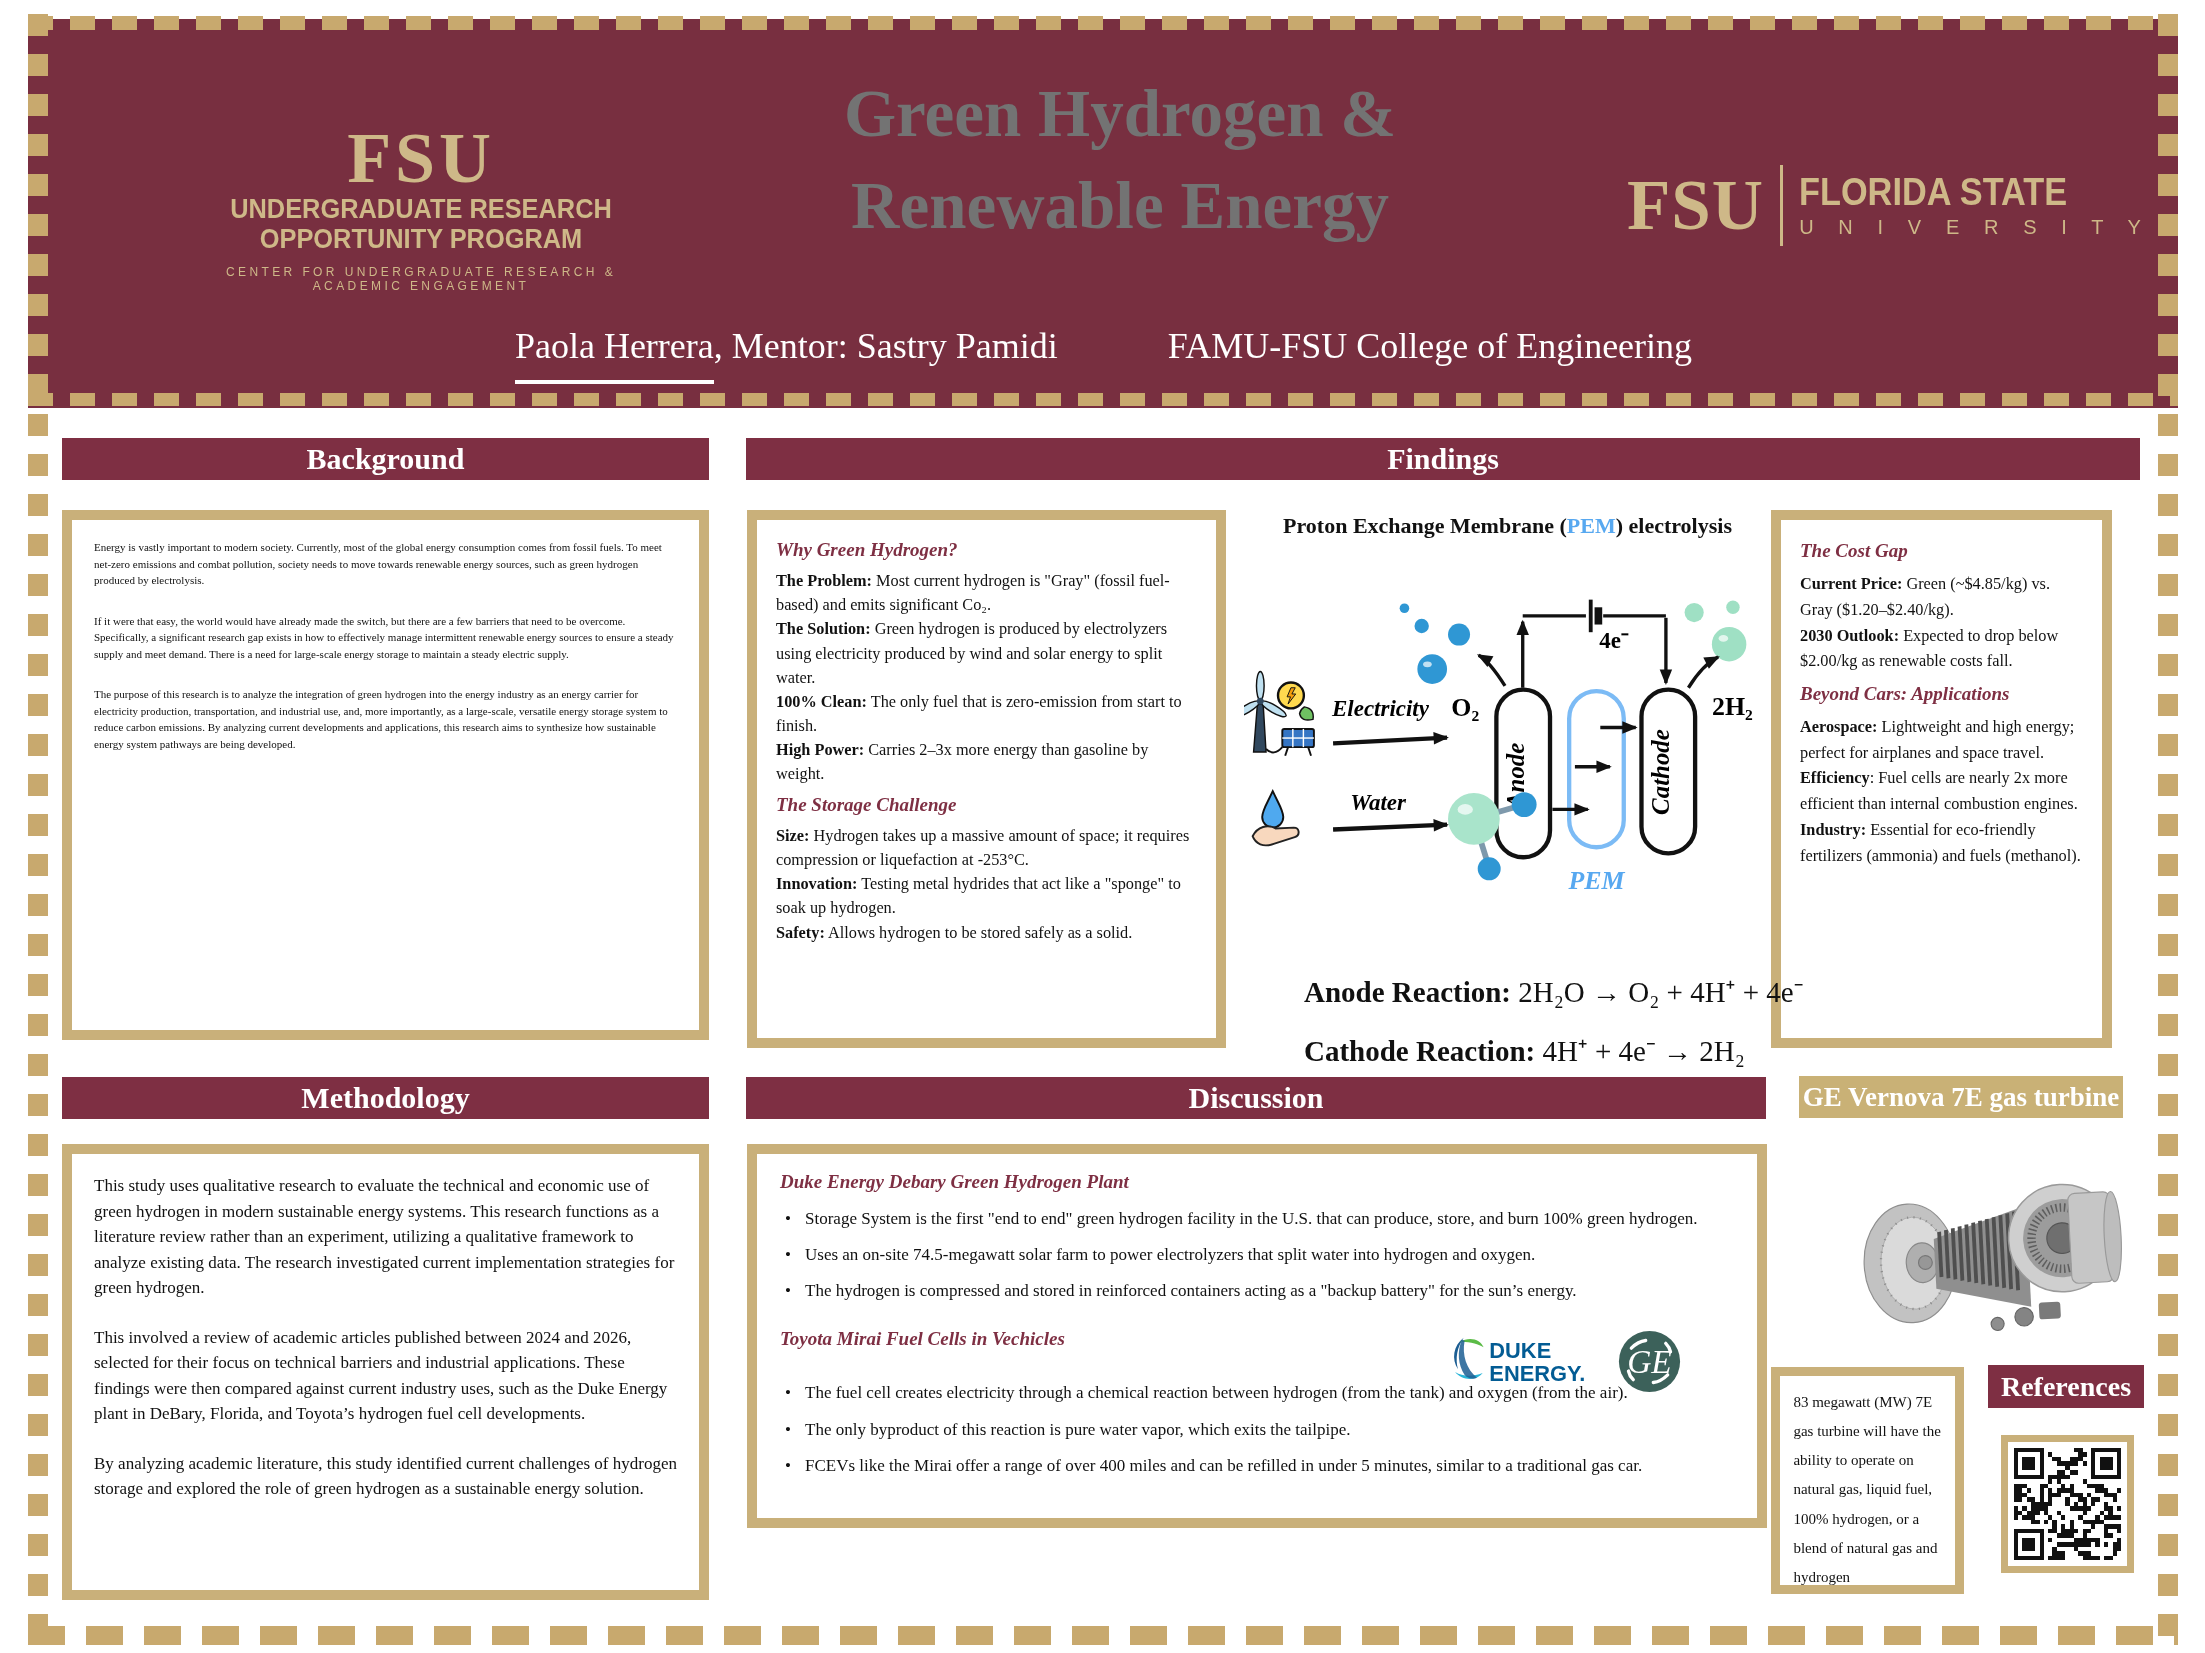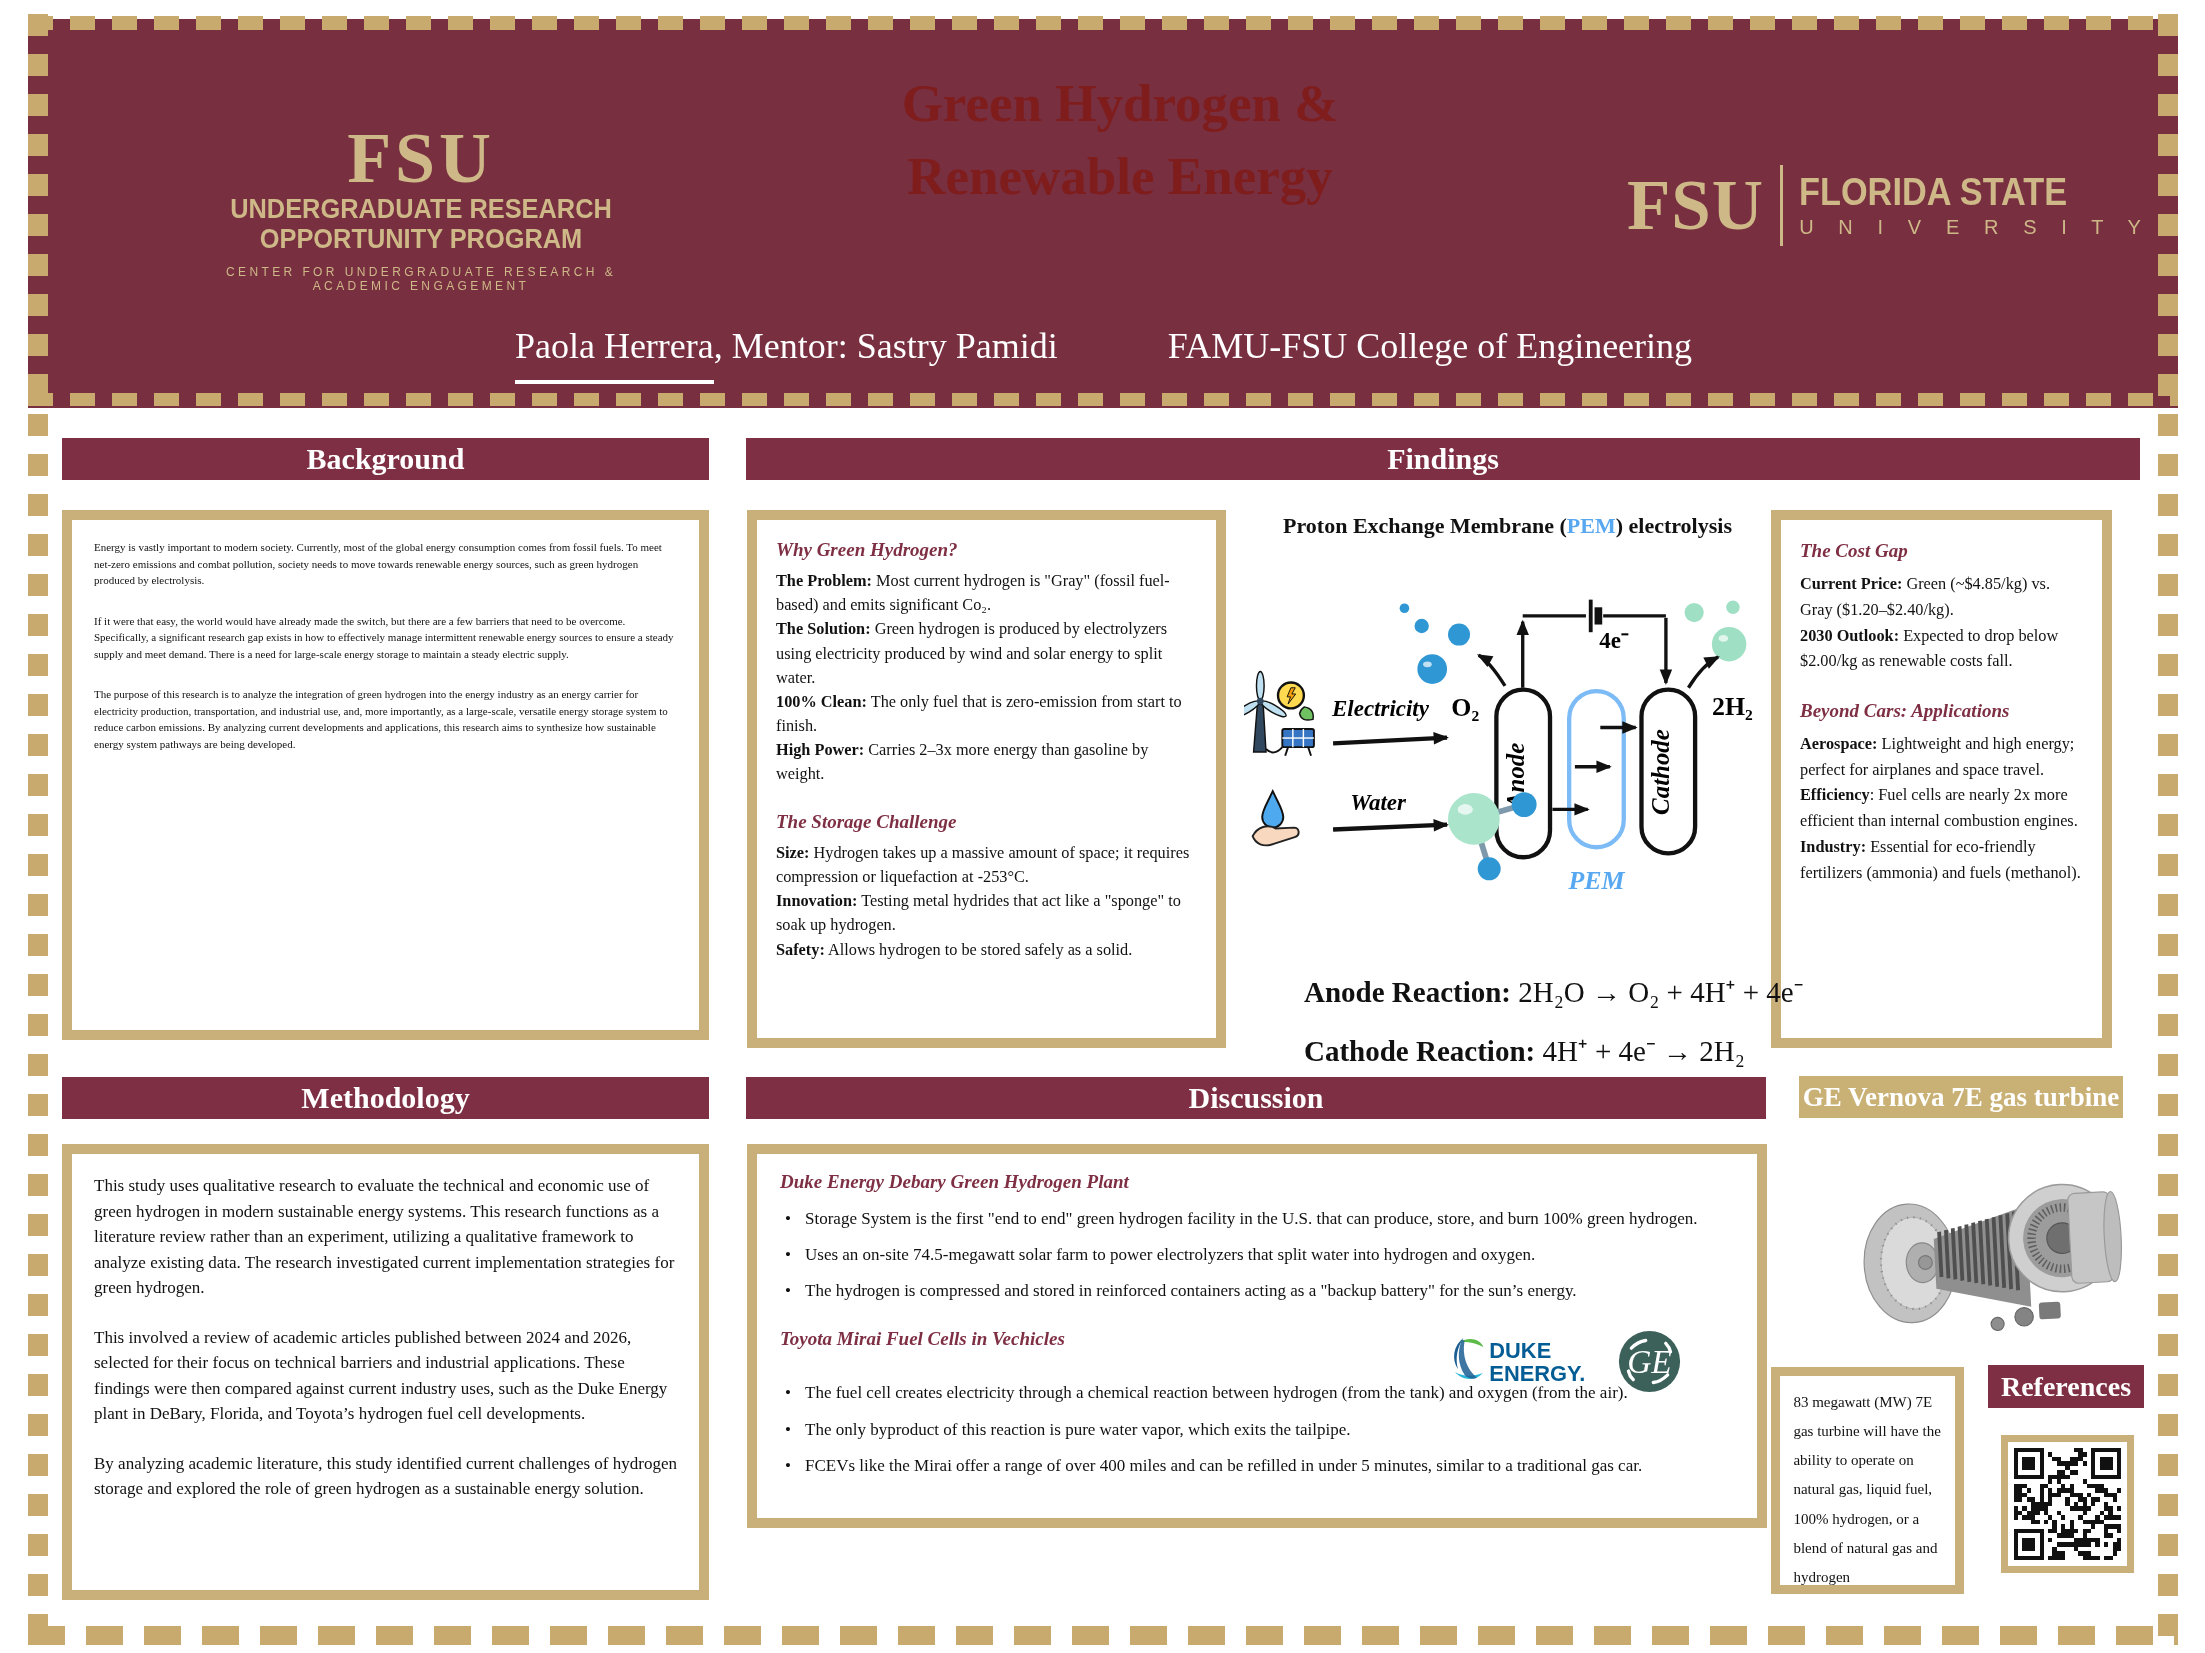--- a/index.html
+++ b/index.html
@@ -18,22 +18,22 @@
   #dash-left{left:28px}
   #dash-right{left:2158px}
 
   
   #hdr{position:absolute;left:28px;top:19px;width:2150px;height:389px;background:#782F40;z-index:1;}
   #urop{position:absolute;left:201px;top:122px;width:440px;text-align:center;color:#CEB888;z-index:2;}
   #urop .fsu-mark{font-size:72px;font-weight:bold;letter-spacing:3.8px;line-height:1;}
   #urop .l1,#urop .l2{font-family:"Liberation Sans",sans-serif;font-weight:bold;font-size:27px;
         line-height:1.12;letter-spacing:0px;transform:scaleX(.94);}
   #urop .l3{font-family:"Liberation Sans",sans-serif;font-size:12px;letter-spacing:3.4px;margin-top:10.5px;}
-  #title{position:absolute;left:737px;top:67px;width:766px;text-align:center;color:#7f1d1d;
-         font-weight:bold;font-size:53px;line-height:1.38;z-index:2;}
+  #title{position:absolute;left:737px;top:67px;width:766px;text-align:center;color:#737373;
+         font-weight:bold;font-size:67px;line-height:1.38;z-index:2;}
   #fsulogo{position:absolute;left:1627px;top:165px;display:flex;align-items:center;gap:16.3px;
          color:#CEB888;z-index:2;}
   #fsulogo .mark{font-size:71px;font-weight:bold;line-height:1;letter-spacing:1px;}
   #fsulogo .bar{width:2.4px;height:81px;background:#CEB888;}
   #fsulogo .n1{font-family:"Liberation Sans",sans-serif;font-weight:bold;font-size:39px;
          line-height:1.05;transform:scaleX(.88);transform-origin:left;}
   #fsulogo .n2{font-family:"Liberation Sans",sans-serif;font-size:20px;letter-spacing:9.6px;margin-top:3.8px;}
   #author{position:absolute;left:29px;top:325px;width:2149px;display:flex;justify-content:center;
          gap:110px;color:#fff;font-size:36px;z-index:2;white-space:nowrap;}
   #author .uline{border-bottom:4.3px solid #fff;padding-bottom:14px;}
@@ -60,21 +60,21 @@
   #box-meth{left:62px;top:1144px;width:647px;height:456px;padding:19px 22px;
           font-size:17px;line-height:1.5;}
   #box-meth p{margin:0 0 24px 0;}
   #box-disc{left:747px;top:1144px;width:1020px;height:384px;padding:13.4px 23px;
           font-size:17px;line-height:1.62;}
   #box-caption{left:1771px;top:1367px;width:193px;height:227px;border-width:9.6px;
           padding:11.5px 13.4px;font-size:15px;line-height:1.95;}
   #qr-box{left:2001px;top:1435px;width:133px;height:138px;border-width:7.7px;padding:5.7px;}
 
   .mh{color:#7E2F43;font-style:italic;font-weight:bold;font-size:19px;margin:0 0 4.8px 0;}
-  .mh2{margin-top:22px;}
+  .mh2{margin-top:5px;}
   .item b{font-weight:bold;}
   #box-disc ul{list-style:none;margin:6.7px 0 0 0;padding:0 0 0 25px;}
   #box-disc li{position:relative;margin-bottom:8.6px;}
   #box-disc li::before{content:"\2022";position:absolute;left:-20px;}
 
   
   #pem-title{position:absolute;left:1254px;top:513px;width:507px;text-align:center;
        font-weight:bold;font-size:22px;z-index:2;}
   #pem-title .pem{color:#57A8F0;}
   #pem-svg{position:absolute;left:1244px;top:546px;z-index:2;}

